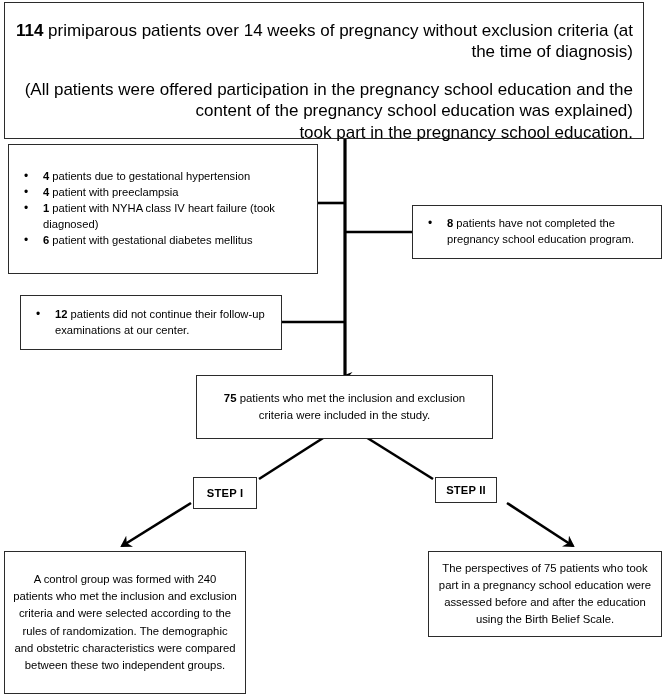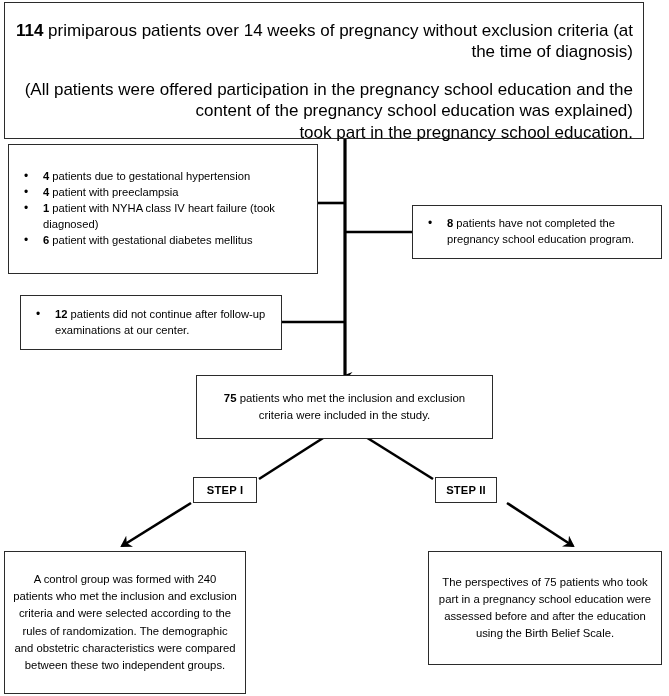--- a/index.html
+++ b/index.html
@@ -88,24 +88,24 @@
     letter-spacing: 0.2px;
   }
   .step-box span { display: block; }
 
   
   #node-header   { left: 4px;   top: 2px;   width: 640px; height: 137px; padding: 8px 0 10px 0; }
   #node-excl     { left: 8px;   top: 144px; width: 310px; height: 130px; padding: 6px 0; }
   #node-incomplete { left: 412px; top: 205px; width: 250px; height: 54px; padding: 20px 0; align-items: center; }
   #node-followup { left: 20px;  top: 295px; width: 262px; height: 55px; padding: 4px 0; }
   #node-included { left: 196px; top: 375px; width: 297px; height: 64px; }
-  #node-step1    { left: 193px; top: 477px; width: 64px;  height: 26px; }
+  #node-step1    { left: 193px; top: 477px; width: 64px;  height: 32px; }
   #node-step2    { left: 435px; top: 477px; width: 62px;  height: 26px; }
   #node-control  { left: 4px;   top: 551px; width: 242px; height: 143px; }
-  #node-assess   { left: 428px; top: 551px; width: 234px; height: 114px; }
+  #node-assess   { left: 428px; top: 551px; width: 234px; height: 86px; }
 </style>
 </head>
 <body>
 
 <div id="flowchart">
 
   <svg id="edges" viewBox="0 0 669 696" xmlns="http://www.w3.org/2000/svg">
     <defs>
       <marker id="arrowdown" markerWidth="10" markerHeight="10" refX="3" refY="7.5" orient="auto" markerUnits="userSpaceOnUse">
         <path d="M0,0 L3,8 L6,0 L3,2.6 Z" fill="#000000"></path>
@@ -147,21 +147,21 @@
   </div>
 
   <div class="node" id="node-incomplete">
     <ul class="bullets">
       <li><span class="b">8</span><span> patients have not completed the pregnancy school education program.</span></li>
     </ul>
   </div>
 
   <div class="node" id="node-followup">
     <ul class="bullets">
-      <li><span class="b">12</span><span> patients did not continue after follow-up examinations at our center.</span></li>
+      <li><span class="b">12</span><span> patients did not continue their follow-up examinations at our center.</span></li>
     </ul>
   </div>
 
   <div class="node center-text" id="node-included">
     <div class="mid-text"><span class="b">75</span><span> patients who met the inclusion and exclusion criteria were included in the study.</span></div>
   </div>
 
   <div class="node step-box" id="node-step1">
     <span>STEP I</span>
   </div>

